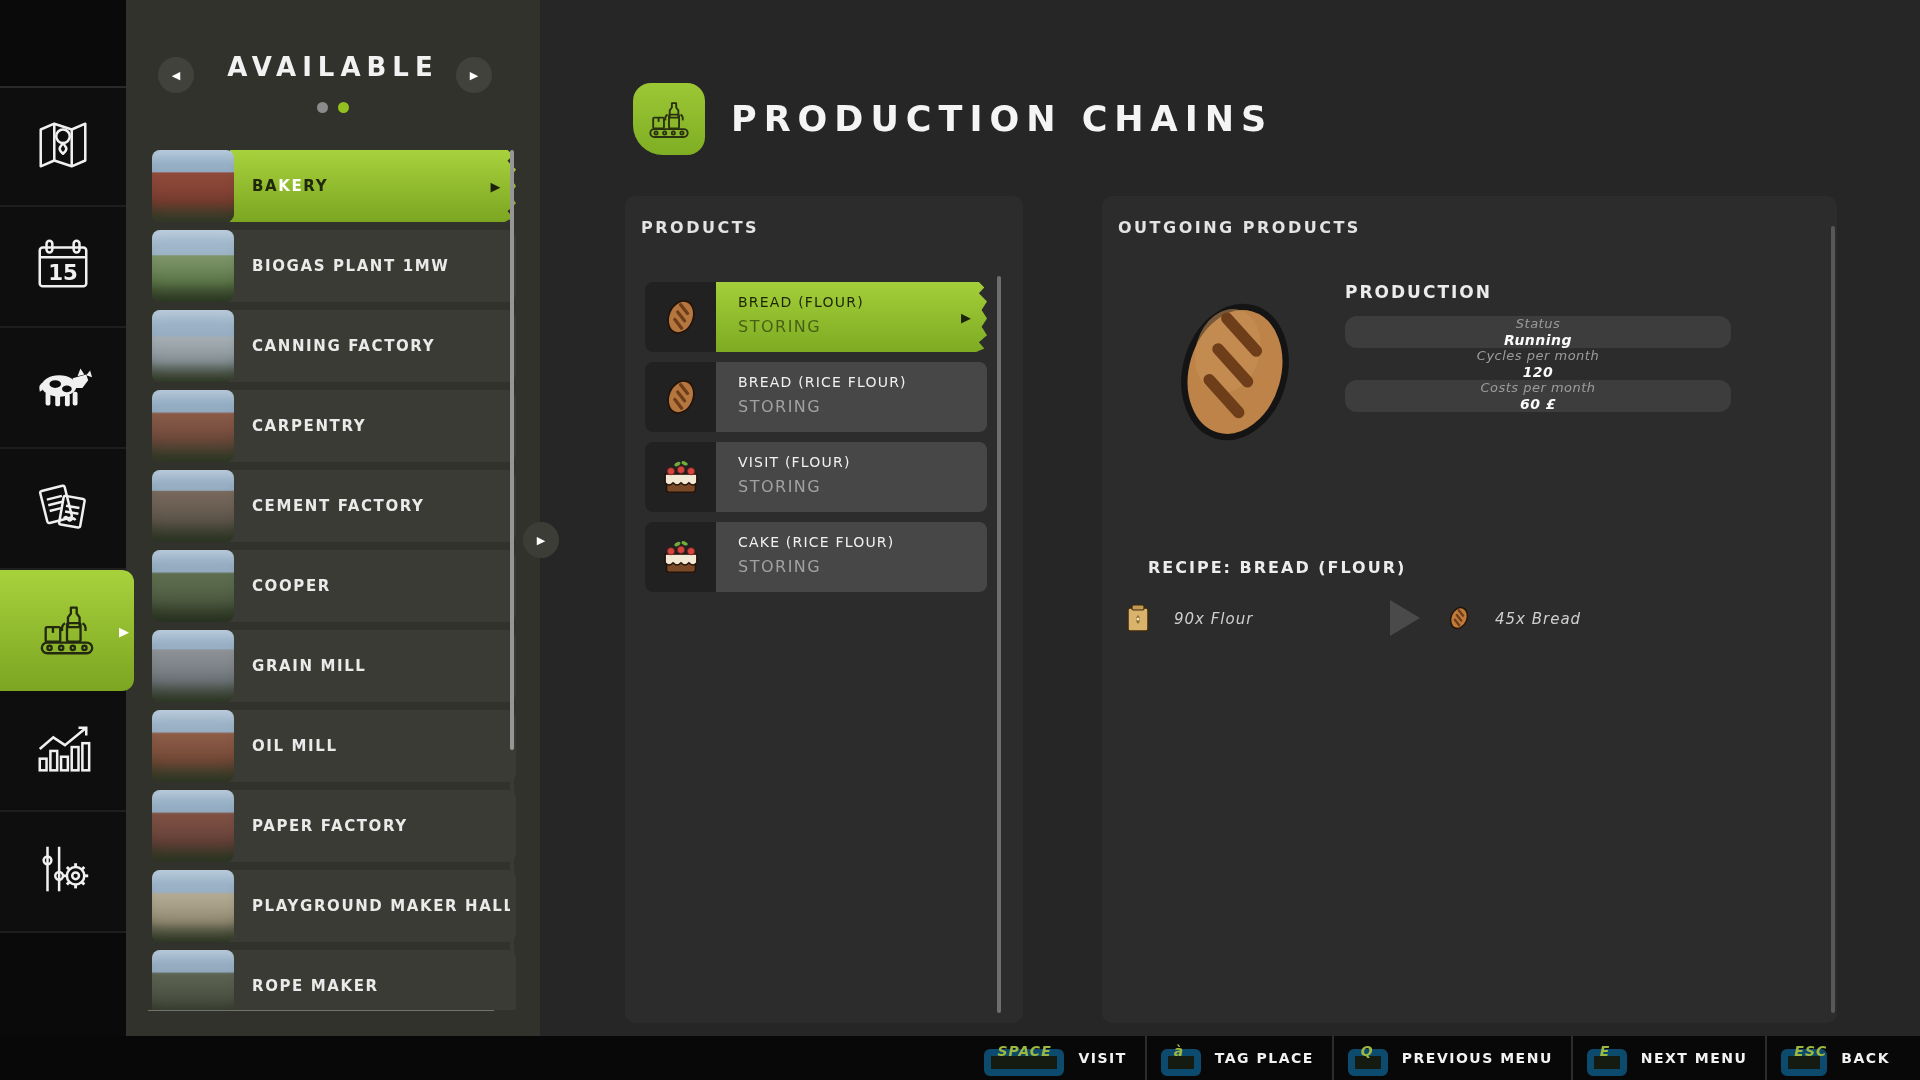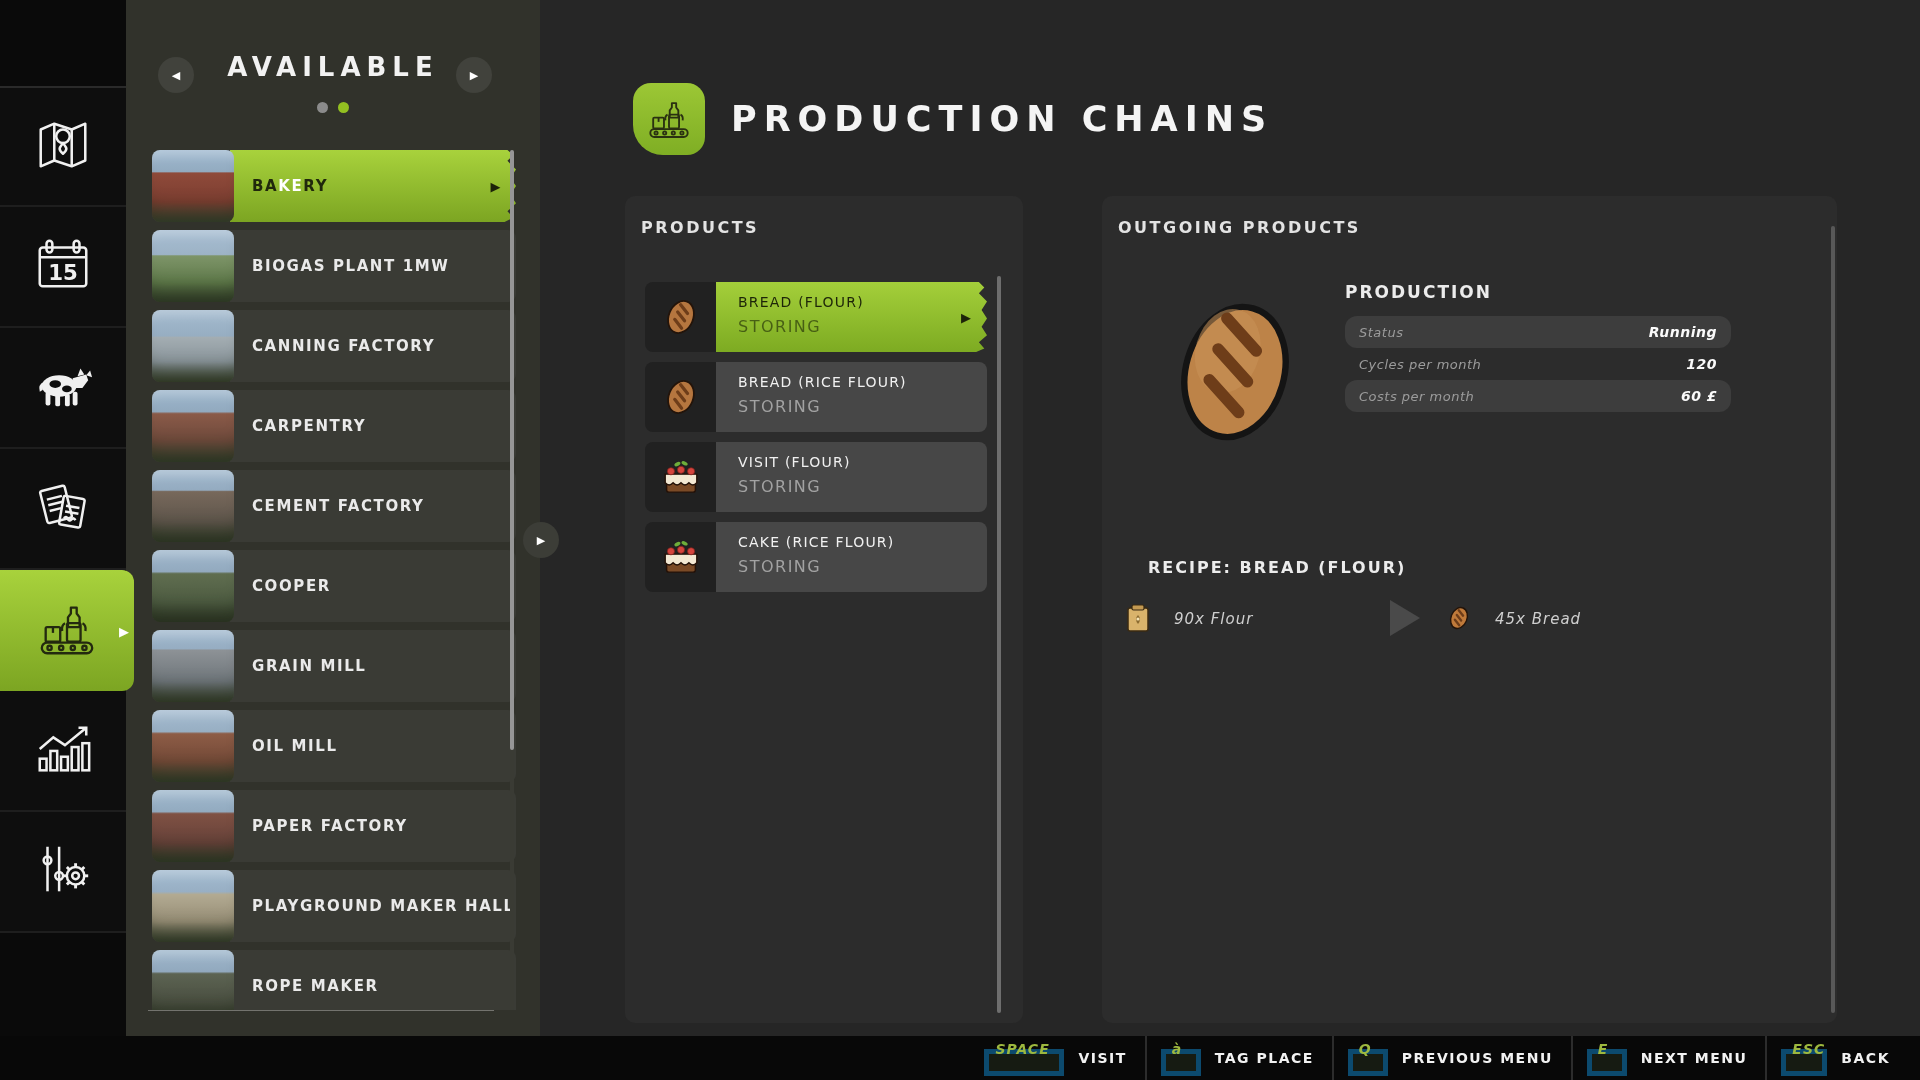--- a/index.html
+++ b/index.html
@@ -75,38 +75,38 @@
   .p-item.selected .p-name { color:#1d2508; }
   .p-item.selected .p-status { color:rgba(25,35,5,.6); }
   .p-arrow { position:absolute; right:16px; top:50%; transform:translateY(-50%); color:#1c2309; font-size:13px; }
   .p-scrollbar { position:absolute; right:22px; top:80px; bottom:10px; width:4px; background:#3a3a3a; border-radius:2px; }
   .p-scrollbar .sb-thumb { width:4px; height:100%; background:#6e6e6e; border-radius:2px; }
 
   .outgoing-panel { left:562px; width:735px; }
   .big-bread { position:absolute; left:68px; top:96px; }
   .prod-title { position:absolute; left:243px; top:86px; color:#ececec; font-size:17px; letter-spacing:2px; font-weight:bold; }
   .prod-table { position:absolute; left:243px; top:120px; width:386px; }
-  .t-row { height:32px; display:flex; align-items:center; justify-content:space-between; padding:0 14px; border-radius:12px; }
+  .t-row { height:32px; display:flex; align-items:center; justify-content:space-between; padding:0 14px; border-radius:12px;flex-direction:column; }
   .t-row:nth-child(odd) { background:#3d3d3d; }
   .t-label { color:#9c9c9c; font-size:13px; font-style:italic; letter-spacing:.5px; }
   .t-value { color:#fafafa; font-size:14px; font-style:italic; font-weight:bold; letter-spacing:.5px; }
   .recipe-title { position:absolute; left:22px; top:362px; color:#ececec; font-size:16px; letter-spacing:2px; font-weight:bold;margin-left:24px; }
   .recipe-row { position:absolute; left:0; top:398px; width:100%; height:48px; }
   .flour-icon { position:absolute; left:24px; top:10px; }
   .recipe-in { position:absolute; left:72px; top:16px; color:#cfcfcf; font-size:15px; font-style:italic; letter-spacing:1px; }
   .play-arrow { position:absolute; left:288px; top:6px; width:0; height:0; border-left:30px solid #4a4a4a; border-top:18px solid transparent; border-bottom:18px solid transparent; }
   .bread-sm { position:absolute; left:342px; top:8px; }
   .recipe-out { position:absolute; left:393px; top:16px; color:#cfcfcf; font-size:15px; font-style:italic; letter-spacing:1px; }
   .out-scrollbar { position:absolute; right:2px; top:30px; bottom:10px; width:4px; background:#343434; border-radius:2px; }
   .out-scrollbar .sb-thumb { width:4px; height:100%; background:#585858; border-radius:2px; }
 
   
   .bottom-bar { position:absolute; left:0; bottom:0; width:1920px; height:44px; background:#080808; display:flex; align-items:center; justify-content:flex-end; padding-right:12px; z-index:10; }
   .kb { display:flex; align-items:center; height:44px; }
-  .key-box { position:relative; height:27px; margin-top:9px; background:#161b12; border:5px solid #0c4a6e; border-radius:0; }
+  .key-box { position:relative; height:27px; margin-top:9px; background:#161b12; border:7px solid #0c4a6e; border-radius:6px; }
   .key-box.w-space { width:80px; } .key-box.w-sm { width:40px; } .key-box.w-esc { width:46px;padding-left:7px; }
   .key-label { position:absolute; top:-13px; left:6px; color:#9db83f; font-size:14px; font-style:italic; font-weight:bold; letter-spacing:1px; white-space:nowrap; }
   .kb-action { color:#f2f2f2; font-size:14px; letter-spacing:1.5px; font-weight:bold; margin:0 18px 0 14px; }
   .kb-sep { width:2px; height:44px; background:#2c2c2c; margin-right:14px; }
 </style>
 </head>
 <body>
 
 <div class="stage">
 

